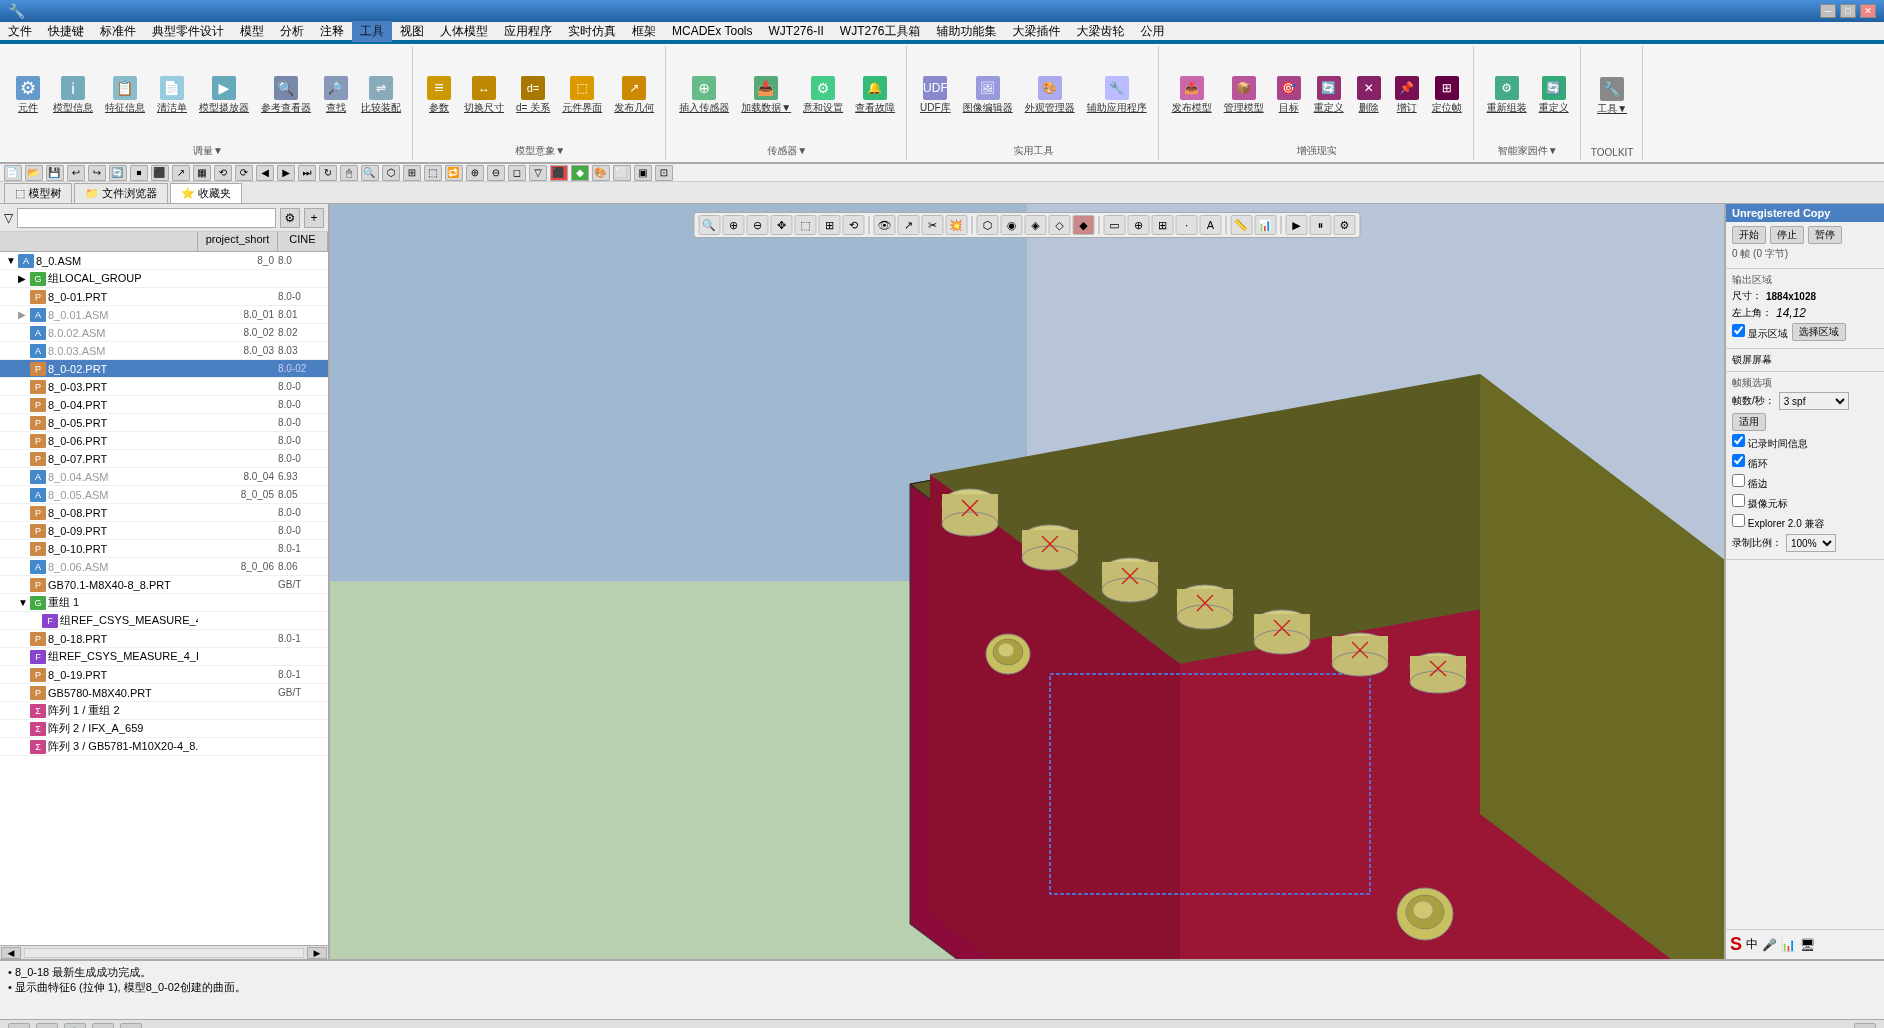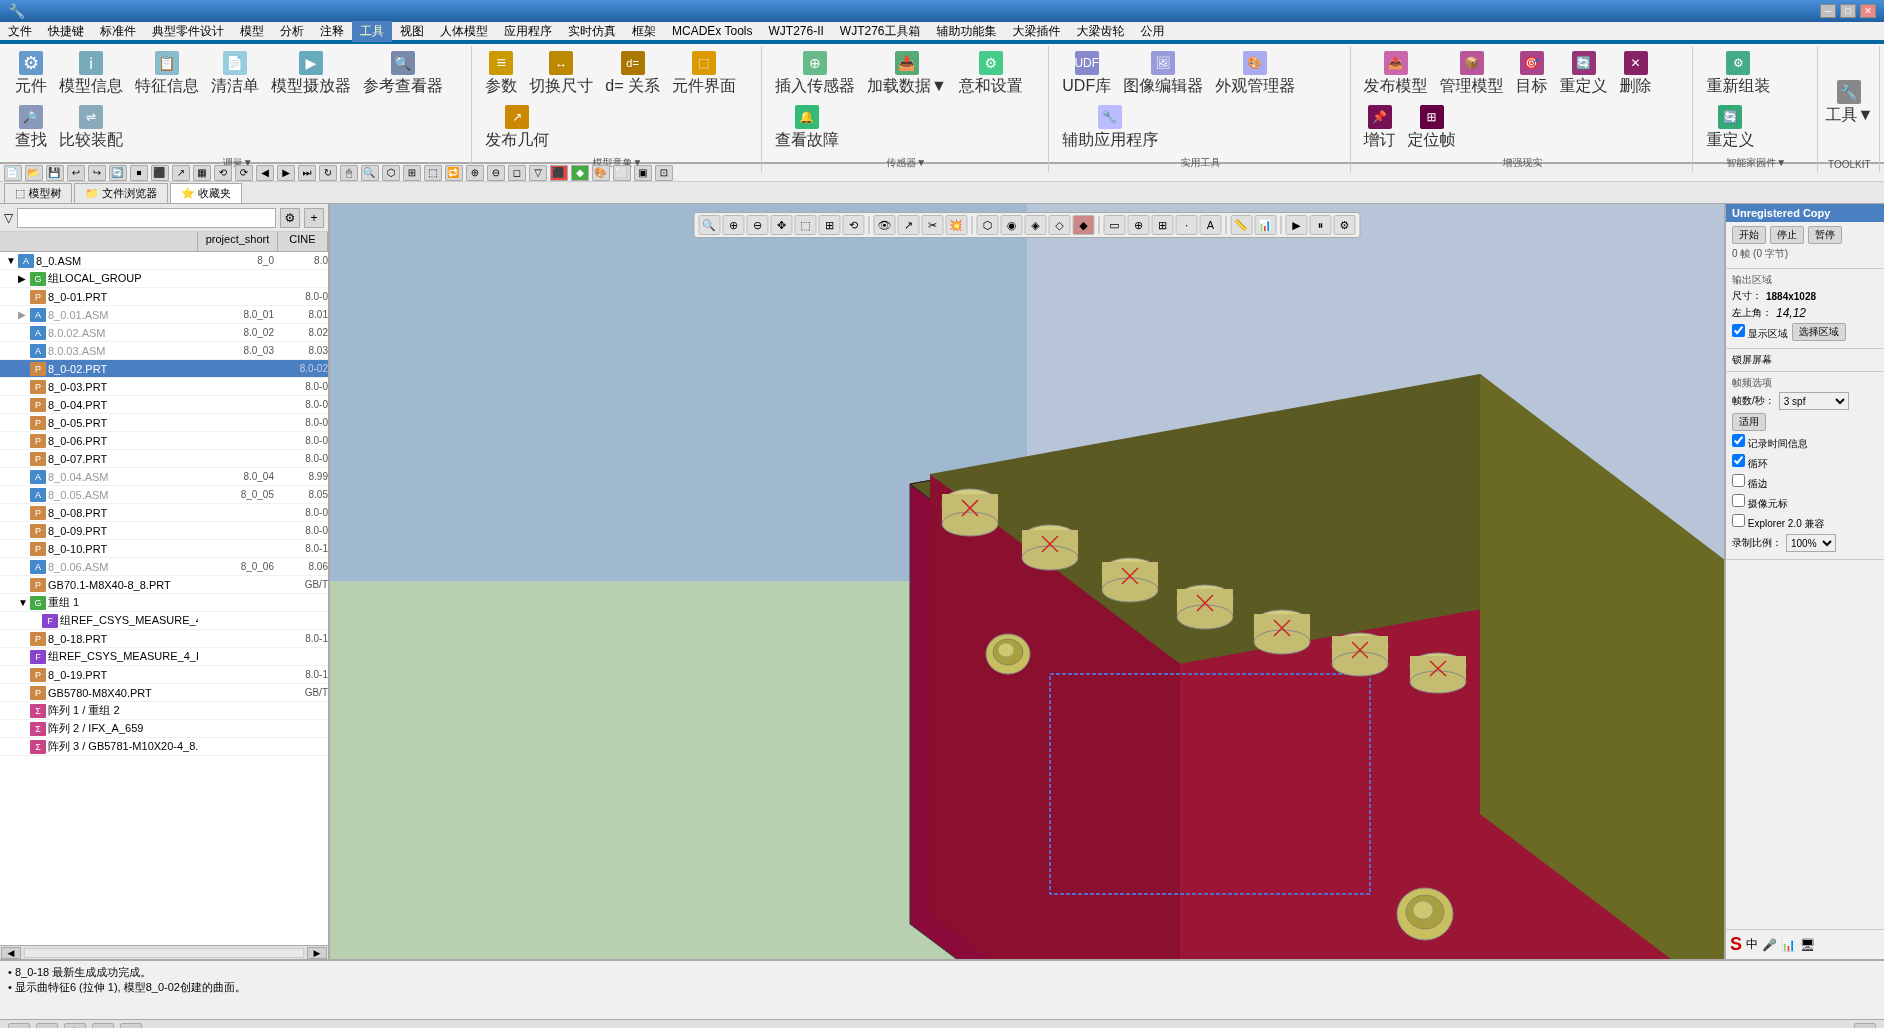--- a/index.html
+++ b/index.html
@@ -32,21 +32,21 @@
       display: flex;
       align-items: center;
       border-bottom: 4px solid #0369a1;
     }
     .menu-item {
       padding: 2px 8px;
       font-size: 12px;
       cursor: pointer;
       white-space: nowrap;
     }
-    .menu-item.active { background: #4a7fc1; color: #fef9c3; }
+    .menu-item.active { background: #4a7fc1; color: #0f172a; }
 
     
     #ribbon {
       height: 120px;
       background: #f5f5f5;
       border-bottom: 2px solid #aaa;
       display: flex;
       flex-direction: column;
     }
     #ribbon-content {
@@ -89,21 +89,21 @@
       min-width: 36px;
     }
     .ribbon-btn-icon {
       width: 24px; height: 24px;
       background: #888;
       border-radius: 2px;
       display: flex; align-items: center; justify-content: center;
       font-size: 14px;
       color: white;
     }
-    .ribbon-btn-label { font-size: 16px; color: #333; white-space: nowrap; margin-top: 1px; }
+    .ribbon-btn-label { font-size: 10px; color: #333; white-space: nowrap; margin-top: 1px; text-decoration: underline; }
 
     
     #quick-access {
       height: 18px;
       background: #f0f0f0;
       display: flex;
       align-items: center;
       gap: 3px;
       padding: 0 4px;
       border-bottom: 1px solid #ccc;
@@ -190,21 +190,21 @@
       cursor: pointer;
       padding-left: 4px;
       border-bottom: 1px solid #f0f0f0;
     }
     .tree-item.selected { background: #4a7fc1; color: white; }
     .tree-item.grayed { color: #999; }
     .tree-expand { width: 12px; font-size: 10px; }
     .tree-icon { width: 16px; height: 14px; background: #888; margin-right: 2px; border-radius: 1px; font-size: 9px; display: inline-flex; align-items: center; justify-content: center; color: white; }
     .tree-name { flex: 1; white-space: nowrap; overflow: hidden; }
     .tree-short { width: 80px; font-size: 10px; color: #555; text-align: right; padding-right: 4px; }
-    .tree-cine { width: 50px; font-size: 10px; color: #555; text-align: right; }
+    .tree-cine { width: 50px; font-size: 10px; color: #555; }
     .tree-item.selected .tree-short,
     .tree-item.selected .tree-cine { color: #cce; }
 
     #left-scroll {
       height: 14px;
       background: #e0e0e0;
       border-top: 1px solid #aaa;
       display: flex;
       align-items: center;
     }
@@ -698,21 +698,21 @@
           <span class="tree-name">8_0-07.PRT</span>
           <span class="tree-short"></span>
           <span class="tree-cine">8.0-0</span>
         </div>
         <div class="tree-item grayed">
           <span style="width: 14px; display: inline-block;"></span>
           <span class="tree-expand"></span>
           <span class="tree-icon" style="background: rgb(68, 136, 204);">A</span>
           <span class="tree-name">8_0.04.ASM</span>
           <span class="tree-short">8.0_04</span>
-          <span class="tree-cine">8.99</span>
+          <span class="tree-cine">6.93</span>
         </div>
         <div class="tree-item grayed">
           <span style="width: 14px; display: inline-block;"></span>
           <span class="tree-expand"></span>
           <span class="tree-icon" style="background: rgb(68, 136, 204);">A</span>
           <span class="tree-name">8_0.05.ASM</span>
           <span class="tree-short">8_0_05</span>
           <span class="tree-cine">8.05</span>
         </div>
         <div class="tree-item">

